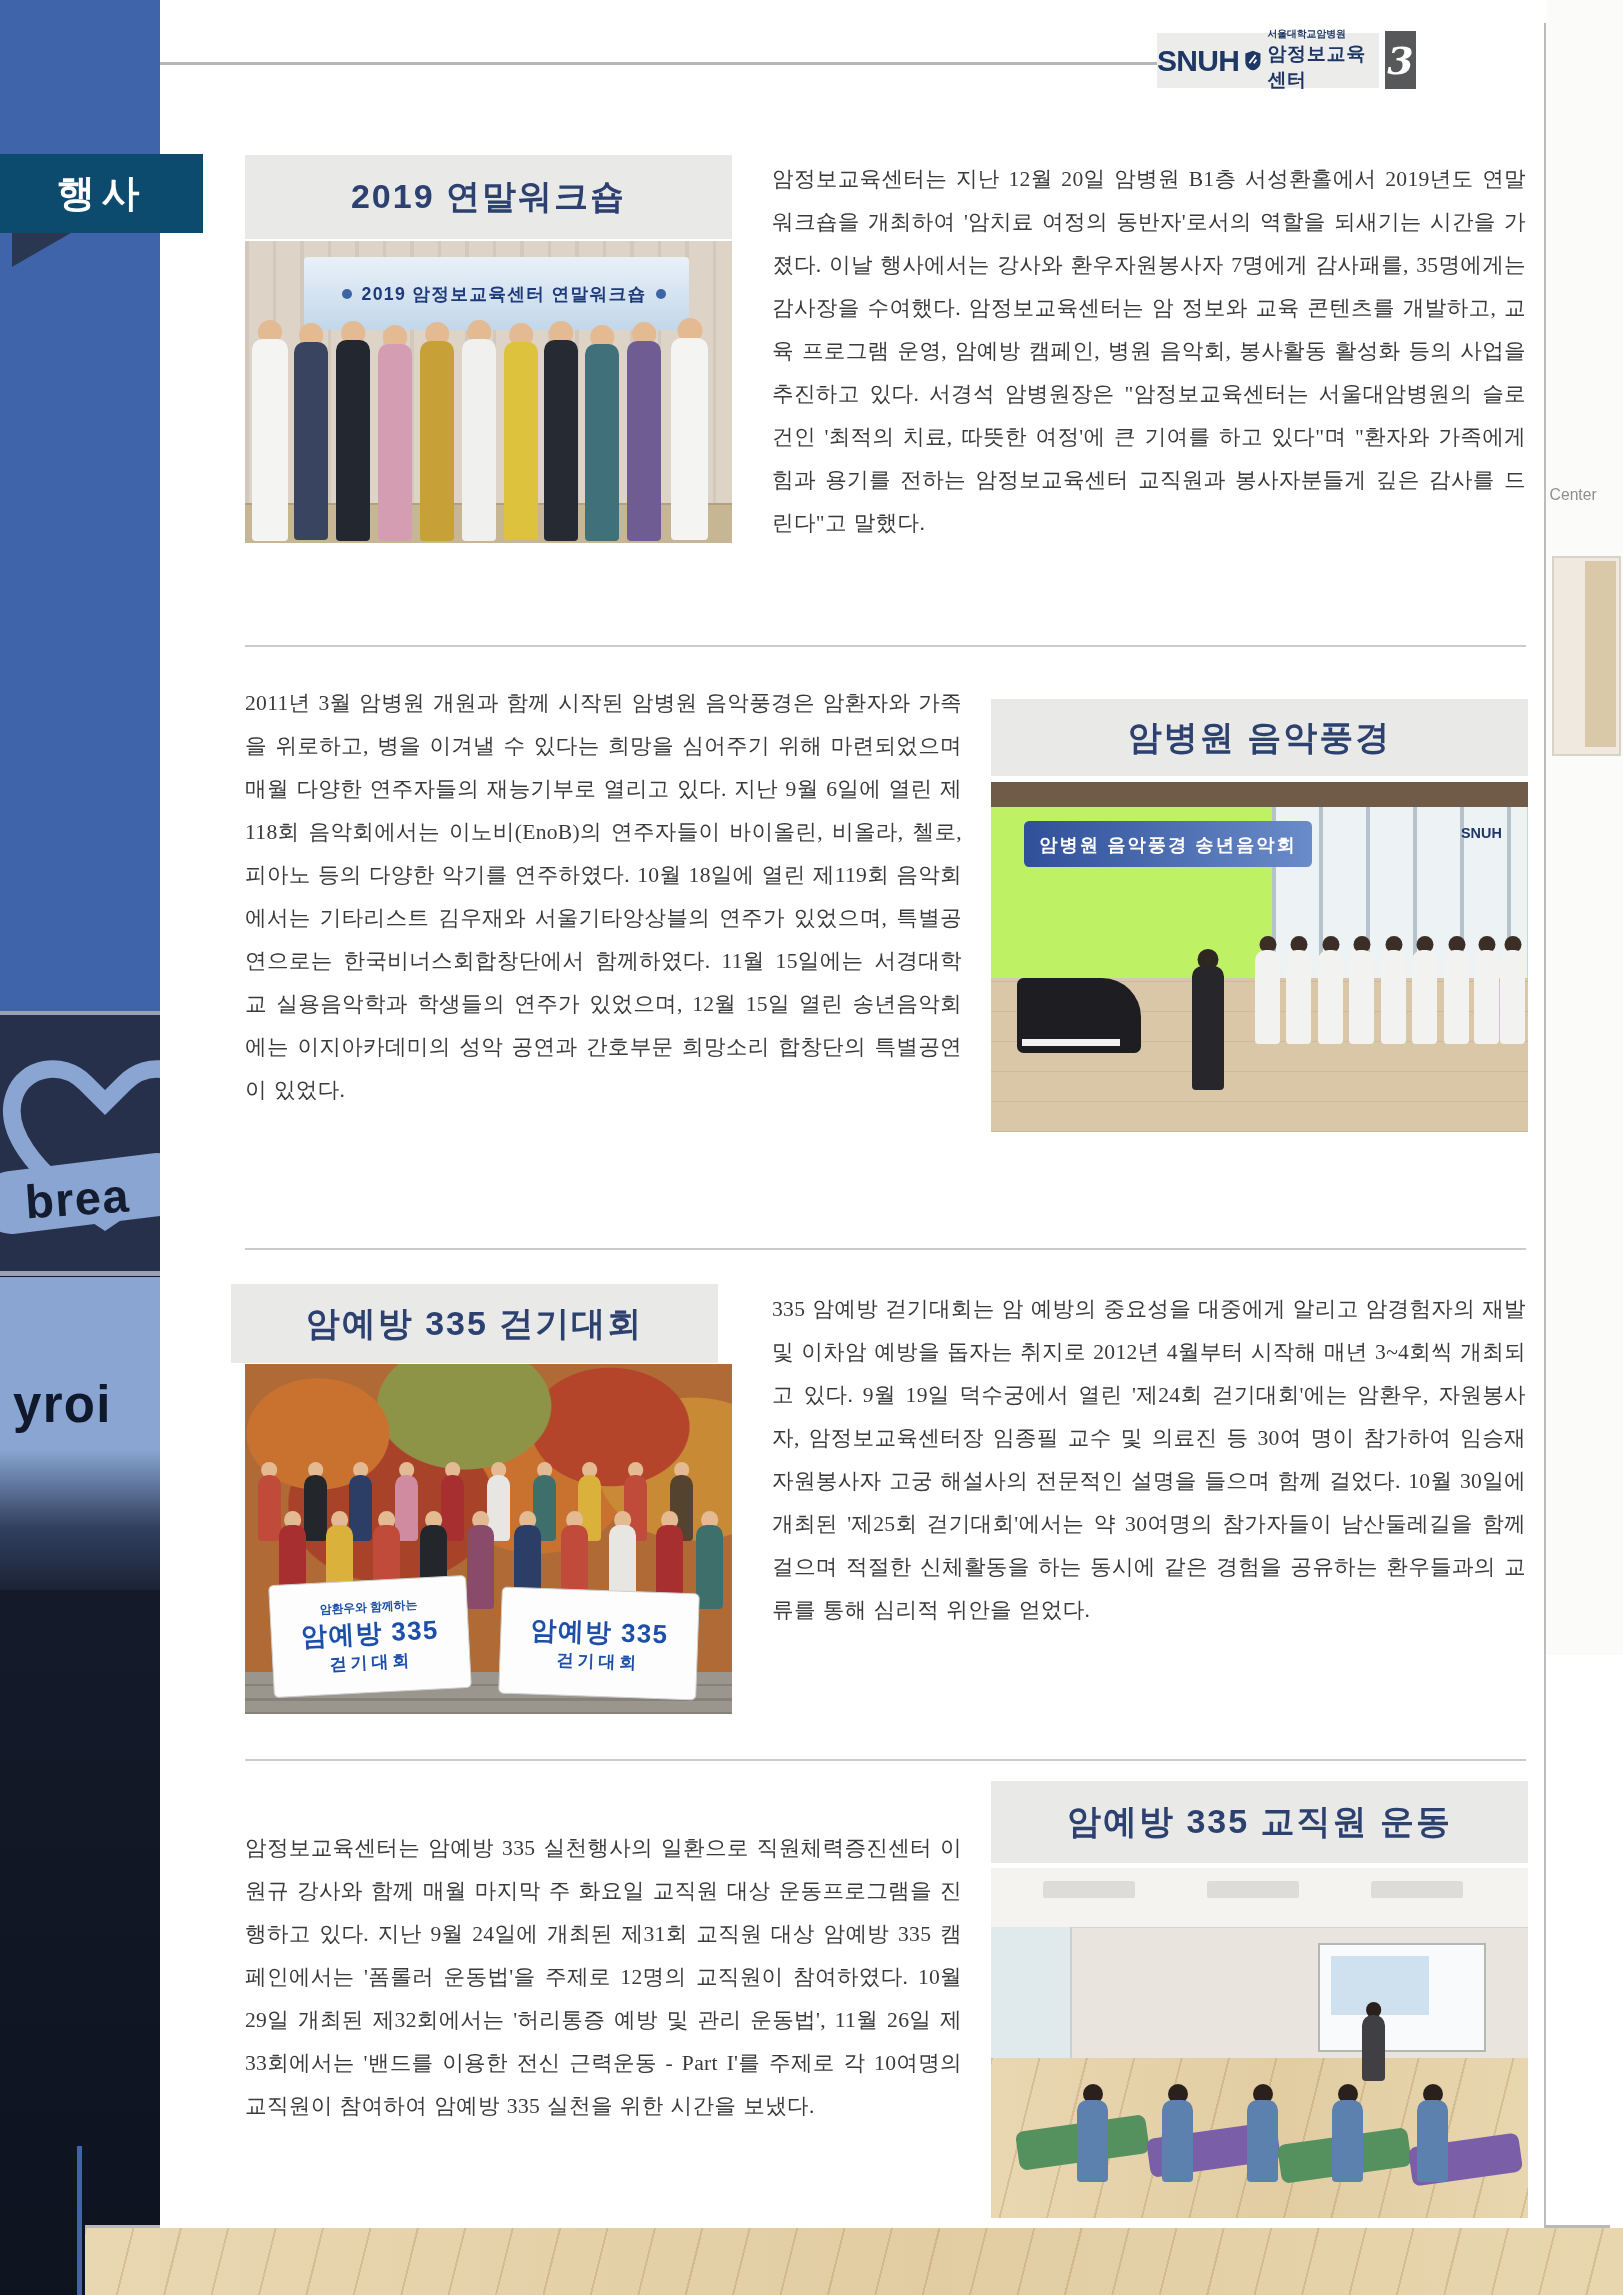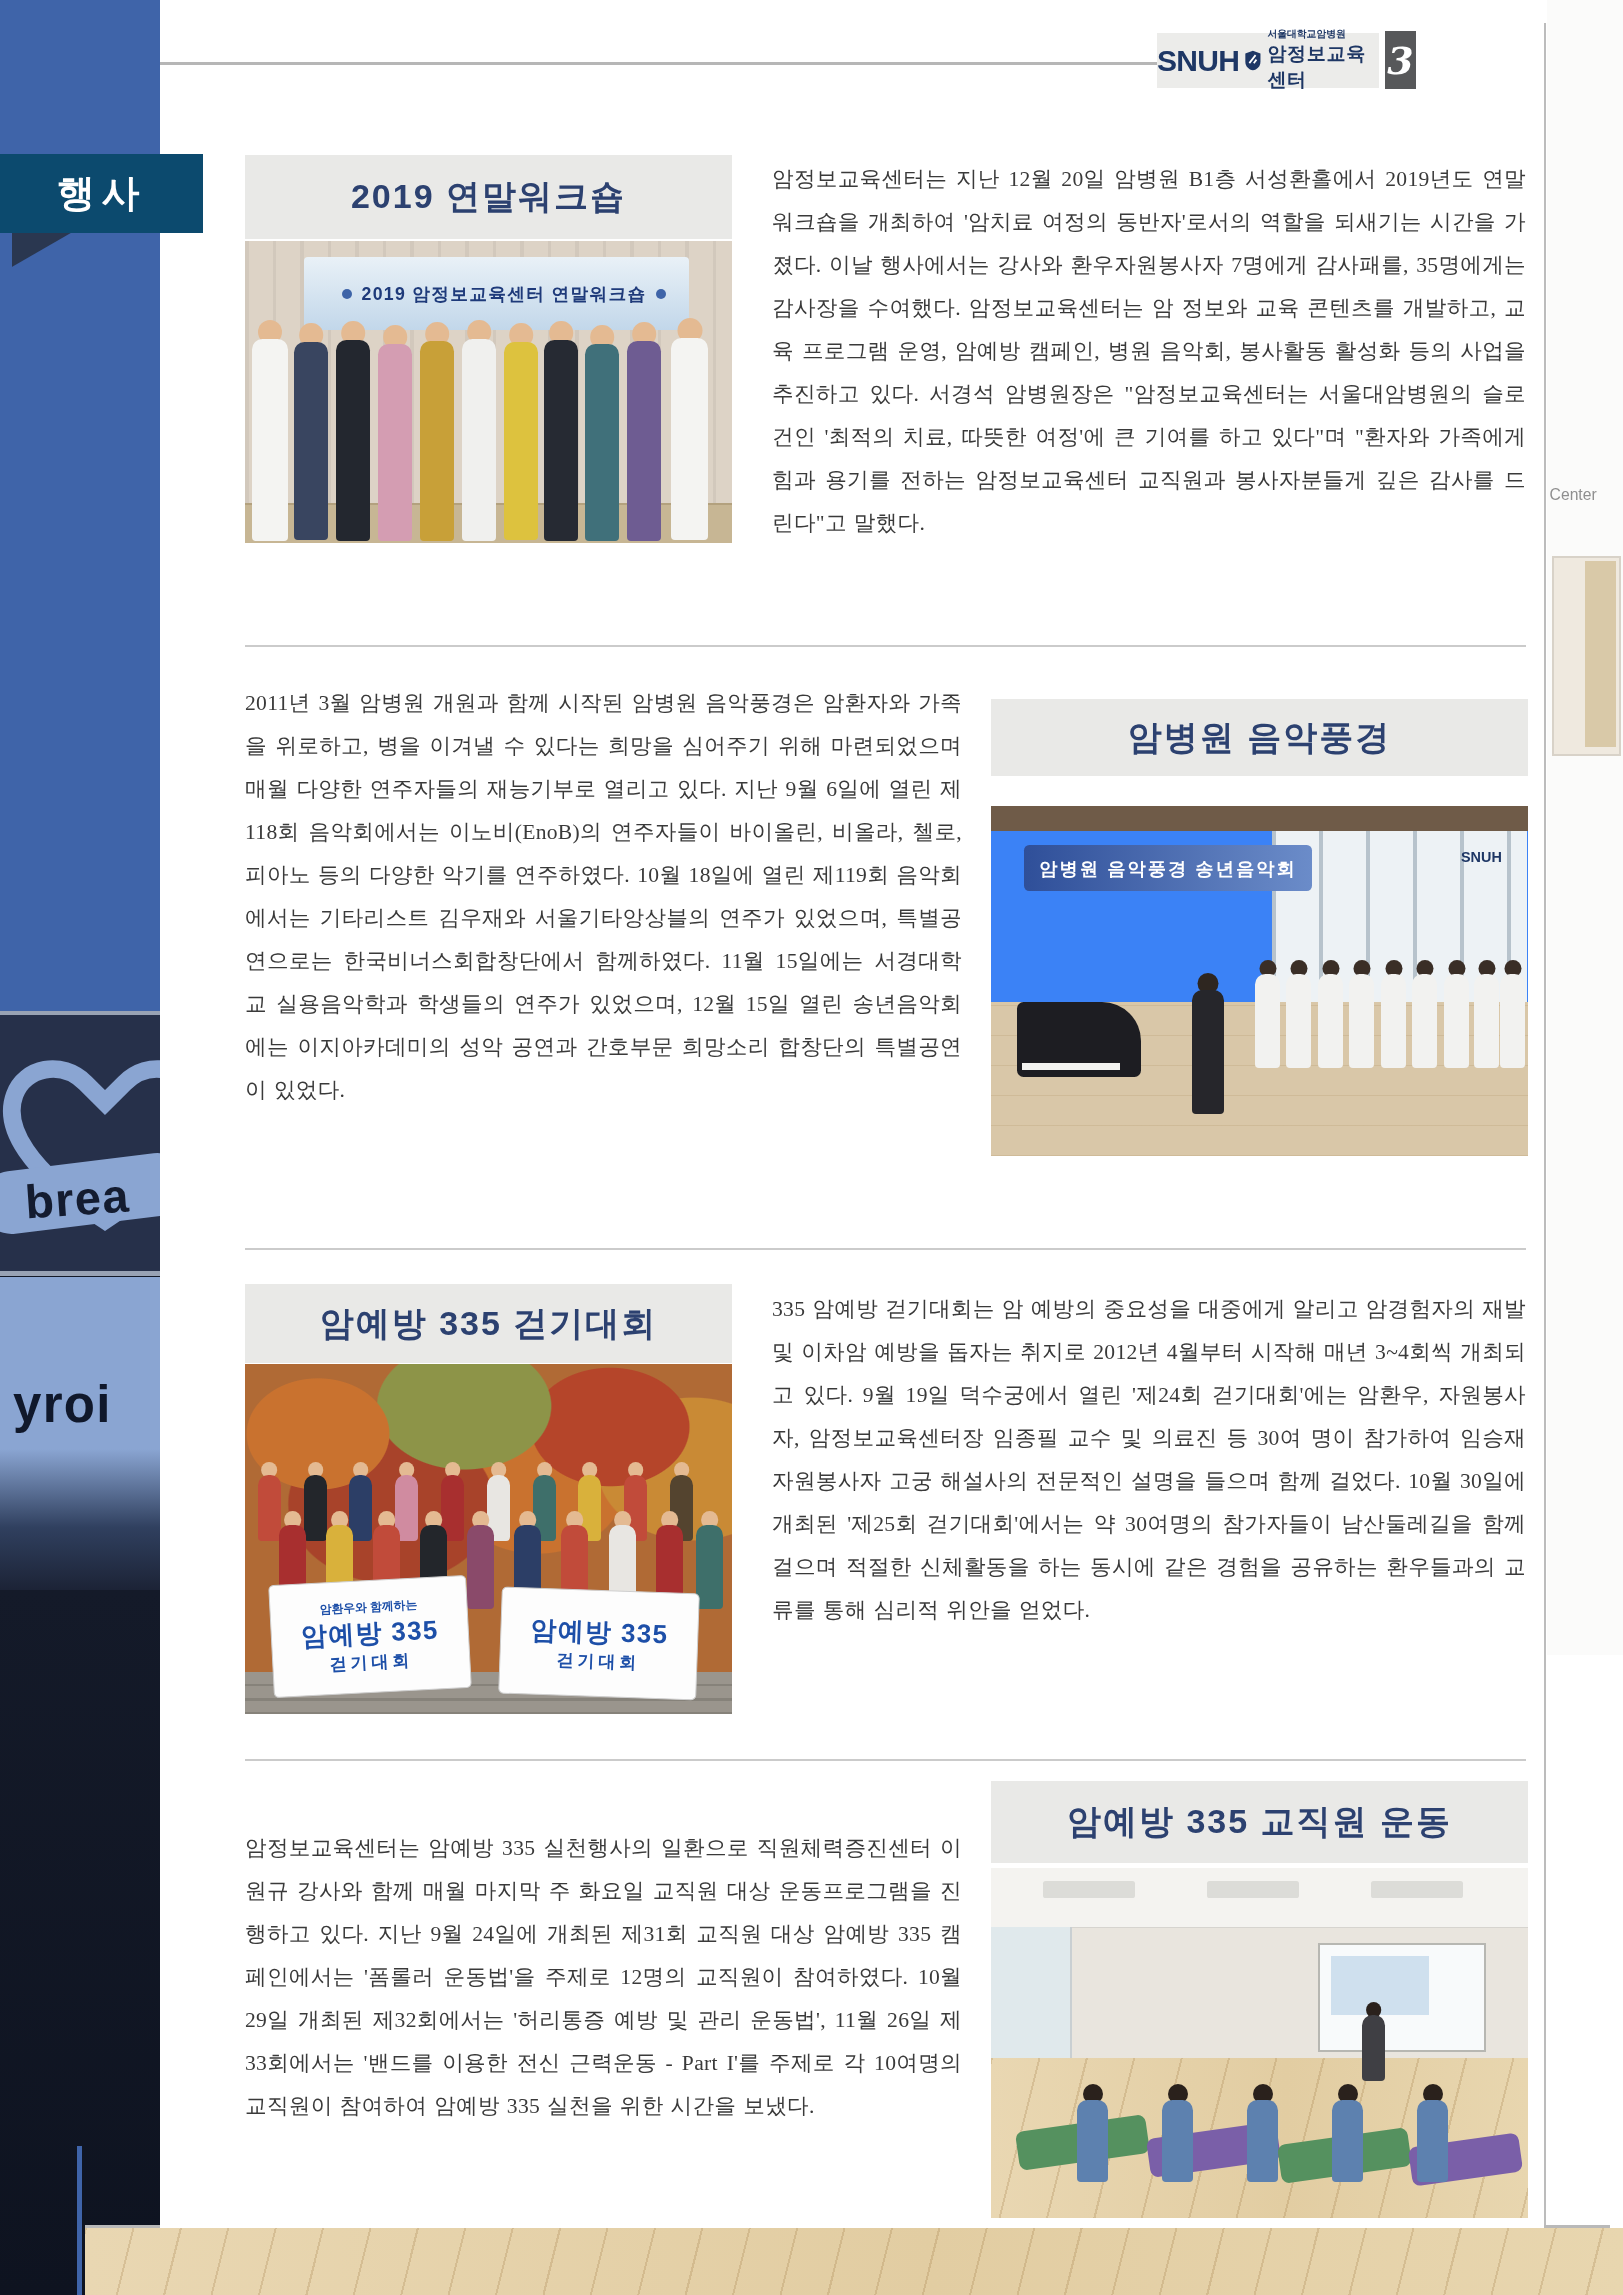--- a/index.html
+++ b/index.html
@@ -162,21 +162,21 @@
   <div class="body-text" style="left:772px;top:158px;width:754px;">암정보교육센터는 지난 12월 20일 암병원 B1층 서성환홀에서 2019년도 연말워크숍을 개최하여 '암치료 여정의 동반자'로서의 역할을 되새기는 시간을 가졌다. 이날 행사에서는 강사와 환우자원봉사자 7명에게 감사패를, 35명에게는 감사장을 수여했다. 암정보교육센터는 암 정보와 교육 콘텐츠를 개발하고, 교육 프로그램 운영, 암예방 캠페인, 병원 음악회, 봉사활동 활성화 등의 사업을 추진하고 있다. 서경석 암병원장은 "암정보교육센터는 서울대암병원의 슬로건인 '최적의 치료, 따뜻한 여정'에 큰 기여를 하고 있다"며 "환자와 가족에게 힘과 용기를 전하는 암정보교육센터 교직원과 봉사자분들게 깊은 감사를 드린다"고 말했다.</div>
 
   <div class="sep" style="top:645px;"></div>
 
   <div class="body-text" style="left:245px;top:682px;width:717px;">2011년 3월 암병원 개원과 함께 시작된 암병원 음악풍경은 암환자와 가족을 위로하고, 병을 이겨낼 수 있다는 희망을 심어주기 위해 마련되었으며 매월 다양한 연주자들의 재능기부로 열리고 있다. 지난 9월 6일에 열린 제118회 음악회에서는 이노비(EnoB)의 연주자들이 바이올린, 비올라, 첼로, 피아노 등의 다양한 악기를 연주하였다. 10월 18일에 열린 제119회 음악회에서는 기타리스트 김우재와 서울기타앙상블의 연주가 있었으며, 특별공연으로는 한국비너스회합창단에서 함께하였다. 11월 15일에는 서경대학교 실용음악학과 학생들의 연주가 있었으며, 12월 15일 열린 송년음악회에는 이지아카데미의 성악 공연과 간호부문 희망소리 합창단의 특별공연이 있었다.</div>
 
   <div class="tbox" style="left:991px;top:699px;width:537px;height:77px;">
     <span>암병원 음악풍경</span>
   </div>
 
-  <div class="ph" style="left:991px;top:782px;width:537px;height:350px;background:#3b82f6;margin-top:24px;">
+  <div class="ph" style="left:991px;top:782px;width:537px;height:350px;background:#bef264;">
     <div class="abs" style="left:0;top:0;width:537px;height:25px;background:#6f5b48;"></div>
     <div class="abs" style="left:281px;top:25px;width:255px;height:171px;
                 background:repeating-linear-gradient(90deg,#b7c3cc 0 3.9px,rgba(0,0,0,0) 3.9px 47px),#edf2f5;"></div>
     <div class="abs" style="left:33px;top:39px;width:288px;height:46px;border-radius:5.2px;
                 background:linear-gradient(90deg,#2f4f99,#6b8cc9);display:flex;align-items:center;justify-content:center;">
       <span style="font:700 18.3px 'Liberation Sans','DejaVu Sans',sans-serif;color:#ffffff;letter-spacing:2px;">암병원 음악풍경 송년음악회</span>
     </div>
     <span style="position:absolute;left:470px;top:43px;font:800 14.4px 'Liberation Sans','DejaVu Sans',sans-serif;color:#1e3765;">SNUH</span>
     <div class="abs" style="left:0;top:196px;width:537px;height:154px;
                 background:repeating-linear-gradient(0deg,rgba(160,130,80,.18) 0 1.3px,rgba(0,0,0,0) 1.3px 30px),#d9c7a8;"></div>
@@ -220,21 +220,21 @@
         <i class="bod"></i>
       </div>
       <div class="person" style="left: 508px; top: 154px; width: 27.5px; height: 108px; --c: #f2f2f0; --hd: 17px; --hc: #3a2e26;">
         <i class="head"></i>
         <i class="bod"></i>
       </div>
     </div>
 
   <div class="sep" style="top:1248px;"></div>
 
-  <div class="tbox" style="left:245px;top:1284px;width:487px;height:79px;">
+  <div class="tbox" style="left:231px;top:1284px;width:487px;height:79px;">
     <span>암예방 335 걷기대회</span>
   </div>
 
   <div class="ph" style="left:245px;top:1364px;width:487px;height:350px;
               background:
                 radial-gradient(118px 92px at 15% 20%, #c9722f 0 60%, rgba(0,0,0,0) 61%),
                 radial-gradient(144px 105px at 45% 12%, #8d9448 0 60%, rgba(0,0,0,0) 61%),
                 radial-gradient(131px 98px at 75% 18%, #b5452a 0 60%, rgba(0,0,0,0) 61%),
                 radial-gradient(157px 118px at 92% 30%, #c98a35 0 60%, rgba(0,0,0,0) 61%),
                 radial-gradient(170px 131px at 30% 40%, #a8432a 0 60%, rgba(0,0,0,0) 61%),

